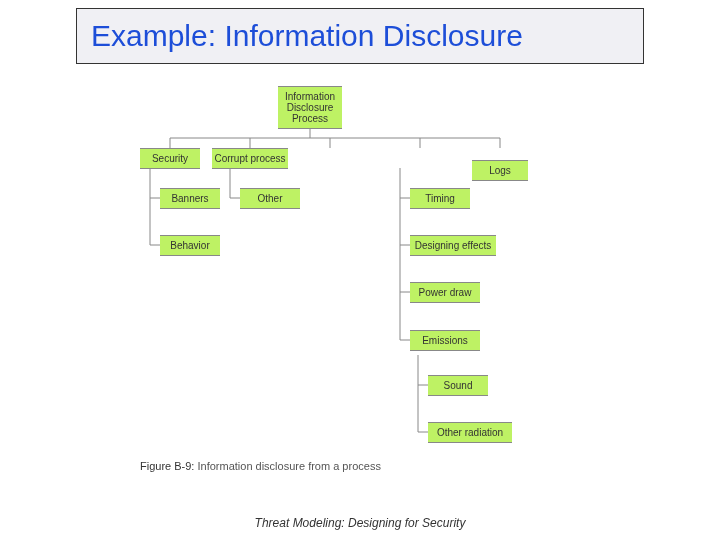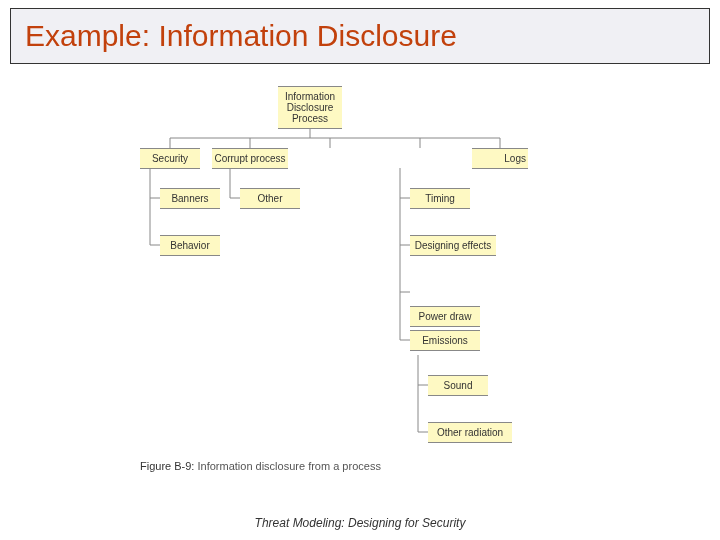--- a/index.html
+++ b/index.html
@@ -5,44 +5,44 @@
   * { margin: 0; padding: 0; box-sizing: border-box; }
   body {
     width: 720px;
     height: 540px;
     background: #fff;
     font-family: Arial, Helvetica, sans-serif;
     position: relative;
     overflow: hidden;
   }
   .title-bar {
-    width: 700px;
+    width: 568px;
     margin: 8px auto 0;
     border: 1px solid #333;
     background: #f0f0f4;
     padding: 10px 14px;
     font-size: 30px;
-    color: #c2410c;
+    color: #1d4ed8;
   }
   .diagram {
     position: absolute;
     left: 0;
     top: 80px;
     width: 720px;
     height: 400px;
   }
   .node {
     position: absolute;
     border-top: 1px solid #888;
     border-bottom: 1px solid #888;
     font-size: 10px;
     color: #333;
     text-align: center;
     padding: 4px 2px;
-    background: #fef9c3;
+    background: #bef264;
     line-height: 1.1;
   }
   .caption {
     position: absolute;
     left: 140px;
     top: 460px;
     font-size: 11px;
     color: #555;
   }
   .caption b { color: #333; font-weight: normal; }
@@ -100,30 +100,30 @@
       <line x1="418" y1="352" x2="428" y2="352"></line>
     </g>
   </svg>
 
   <div class="node" style="left:278px; top:6px; width:64px; white-space:pre-line;">Information
 Disclosure
 Process</div>
 
   <div class="node" style="left:140px; top:68px; width:60px;">Security</div>
   <div class="node" style="left:212px; top:68px; width:76px;">Corrupt process</div>
-  <div class="node" style="left:472px; top:68px; width:56px;text-align:right;">Logs</div>
+  <div class="node" style="left:472px; top:80px; width:56px;">Logs</div>
 
   <div class="node" style="left:160px; top:108px; width:60px;">Banners</div>
   <div class="node" style="left:160px; top:155px; width:60px;">Behavior</div>
 
   <div class="node" style="left:240px; top:108px; width:60px;">Other</div>
 
   <div class="node" style="left:410px; top:108px; width:60px;">Timing</div>
   <div class="node" style="left:410px; top:155px; width:86px;">Designing effects</div>
-  <div class="node" style="left:410px; top:202px; width:70px;margin-top:24px;">Power draw</div>
+  <div class="node" style="left:410px; top:202px; width:70px;">Power draw</div>
   <div class="node" style="left:410px; top:250px; width:70px;">Emissions</div>
 
   <div class="node" style="left:428px; top:295px; width:60px;">Sound</div>
   <div class="node" style="left:428px; top:342px; width:84px;text-align:center;">Other radiation</div>
 
 </div>
 
 <div class="caption">
   <b>Figure B-9:</b><span> Information disclosure from a process</span>
 </div>

